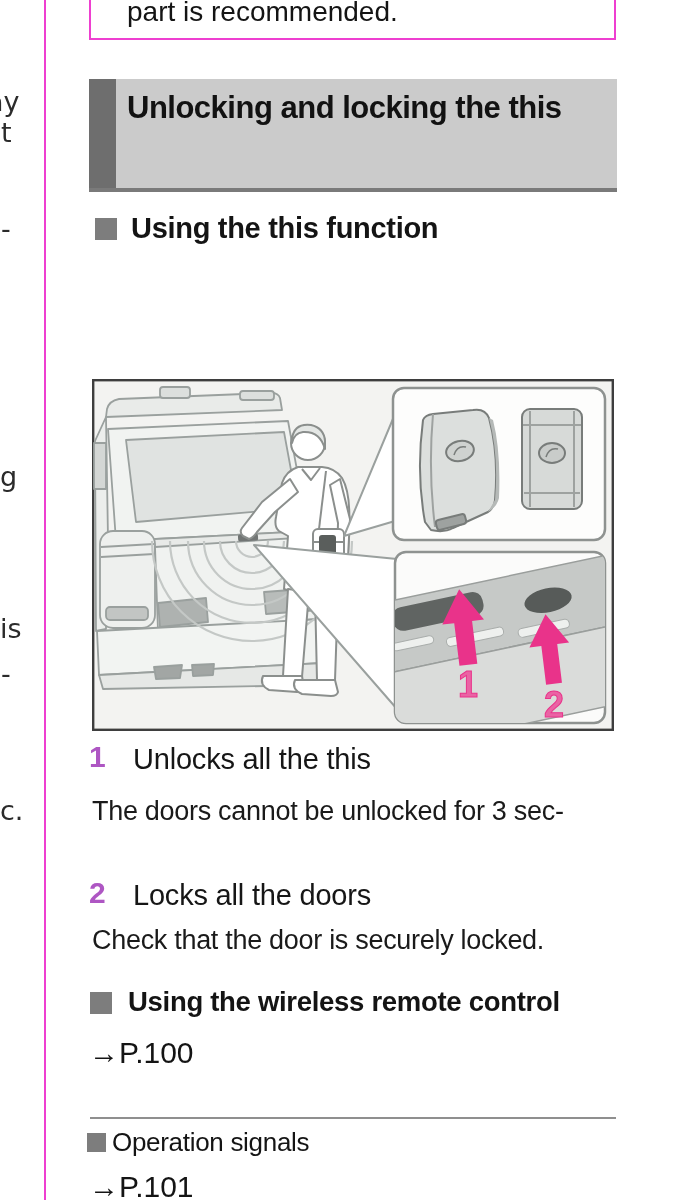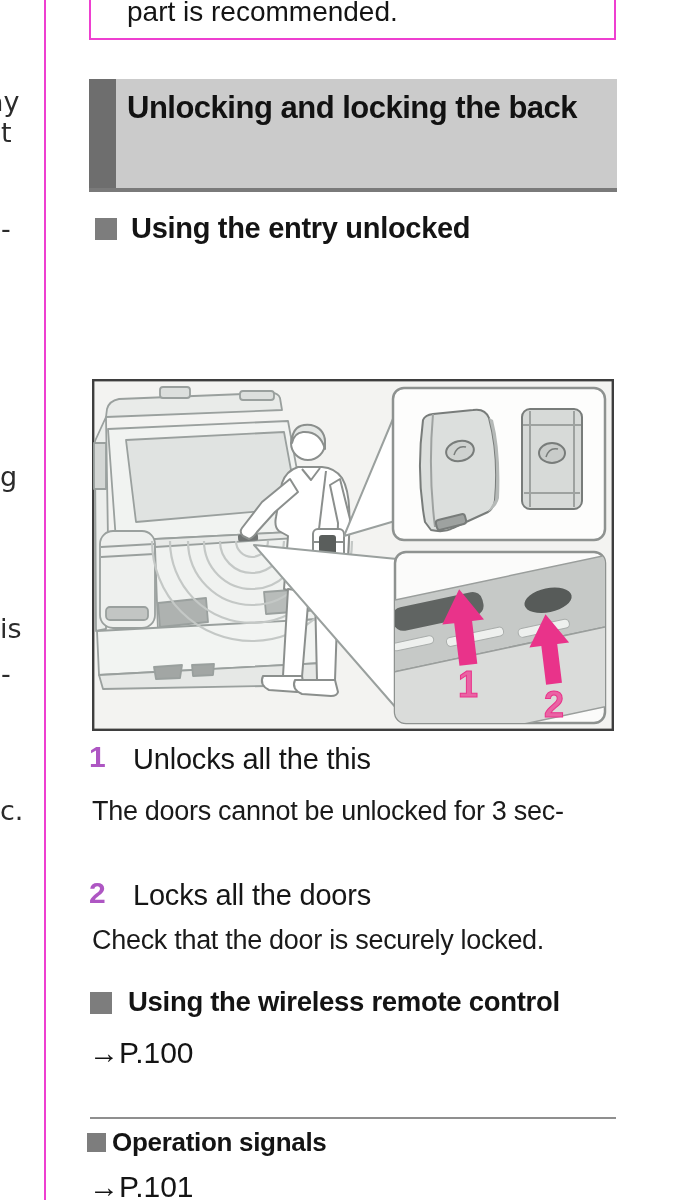--- a/index.html
+++ b/index.html
@@ -18,21 +18,21 @@
   .banner-title{position:absolute;left:38px;top:5px;font-size:31px;font-weight:700;line-height:48px;letter-spacing:-0.5px;color:#121212;white-space:nowrap}
   .h-square{position:absolute;background:#7d7d7d}
   .h-title{position:absolute;margin:0;font-size:29px;font-weight:700;letter-spacing:-0.3px;color:#141414;line-height:34px;white-space:nowrap}
   .body-par{position:absolute;font-size:27px;line-height:46px;color:#1a1a1a;letter-spacing:-0.2px;white-space:nowrap}
   .figure{position:absolute;left:92px;top:379px}
   .num{position:absolute;font-size:30px;font-weight:700;color:#ae56c3;line-height:34px}
   .item-label{position:absolute;font-size:29px;color:#161616;line-height:34px;letter-spacing:-0.2px;white-space:nowrap}
   .note{position:absolute;font-size:27px;line-height:41px;color:#1a1a1a;letter-spacing:-0.3px;white-space:nowrap}
   .page-ref{position:absolute;font-size:30px;color:#141414;line-height:34px;white-space:nowrap}
   .divider{position:absolute;left:90px;top:1117px;width:526px;height:2px;background:#8f8f8f}
-  .op-title{position:absolute;margin:0;font-size:26px;font-weight:700;color:#141414;line-height:30px;letter-spacing:-0.3px;white-space:nowrap}
+  .op-title{position:absolute;margin:0;font-size:26px;font-weight:400;color:#141414;line-height:30px;letter-spacing:-0.3px;white-space:nowrap}
 </style>
 </head>
 <body>
 
 <span class="frag" style="left:-13px;top:85px">ay</span>
 <span class="frag" style="left:1px;top:116px">t</span>
 <span class="frag" style="left:1px;top:212px">-</span>
 <span class="frag" style="left:0px;top:460px">g</span>
 <span class="frag" style="left:0px;top:612px">is</span>
 <span class="frag" style="left:1px;top:657px">-</span>
@@ -40,26 +40,26 @@
 
 <div class="vrule" style="background:#ee3fd0"></div>
 
 <div class="callout">
   <span class="callout-text">part is recommended.</span>
 </div>
 
 <div class="banner">
   <div class="banner-accent"></div>
   <div class="banner-title">
-    <div>Unlocking and locking the back</div>
+    <div>Unlocking and locking the this</div>
   </div>
 </div>
 
 <div class="h-square" style="left:95px;top:218px;width:22px;height:22px"></div>
-<h2 class="h-title" style="left:131px;top:211px">Using the entry unlocked</h2>
+<h2 class="h-title" style="left:131px;top:211px">Using the this function</h2>
 
 <div class="body-par" style="left:92px;top:258px">
 </div>
 
 <svg class="figure" width="522" height="352" viewBox="0 0 522 352">
   <rect x="1.2" y="1.2" width="519.6" height="349.6" fill="#f3f3f1" stroke="#3e3e3e" stroke-width="2.4"></rect>
 
   <g stroke="#9aa09e" stroke-width="1.8" fill="#f2f4f2" stroke-linejoin="round">
     <path d="M14 38 L190 31 L188 19 Q186 13 177 14 L27 20 Q17 22 15 30 Z" fill="#e9ebe9"></path>
     <rect x="68" y="8" width="30" height="11" rx="3" fill="#dcdfdd"></rect>

